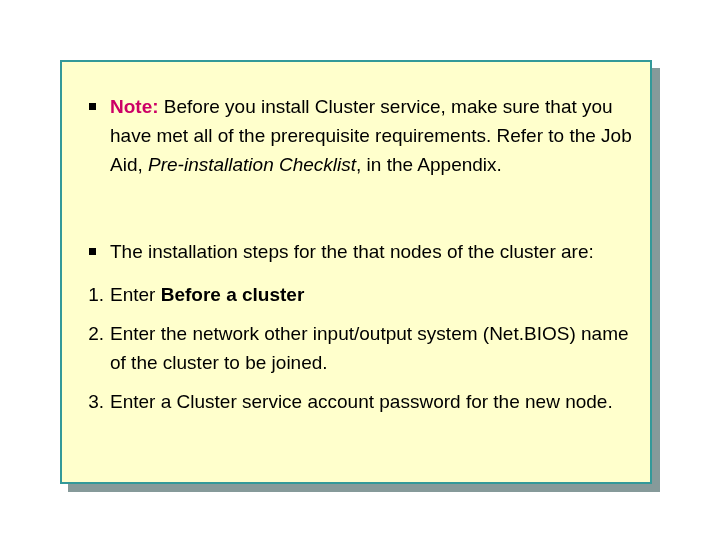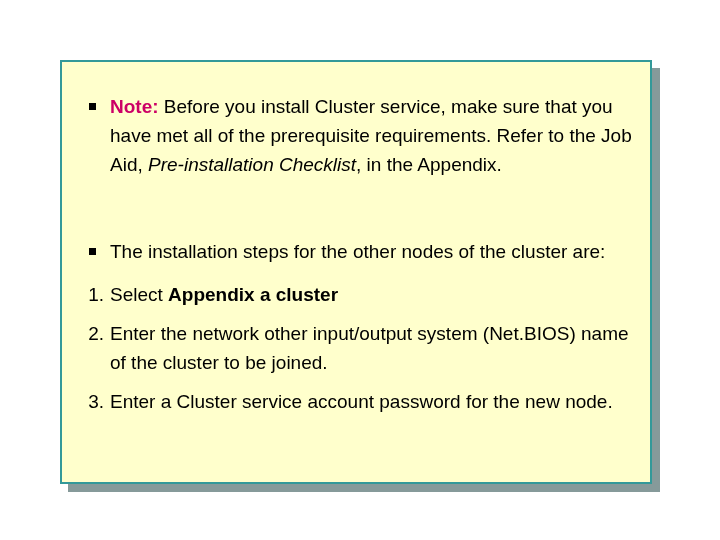--- a/index.html
+++ b/index.html
@@ -109,28 +109,28 @@
 
       <div class="bullet-row block-note">
         <div class="bullet-marker"><span class="sq"></span></div>
         <div class="bullet-text"><span class="note-label">Note:</span><span> Before you install Cluster service, make sure that you have met all of the prerequisite requirements. Refer to the Job Aid, </span><span class="ital">Pre-installation Checklist</span><span>, in the Appendix.</span></div>
       </div>
 
       <div class="spacer-1"></div>
 
       <div class="bullet-row">
         <div class="bullet-marker"><span class="sq"></span></div>
-        <div class="bullet-text">The installation steps for the other nodes of the cluster are:</div>
+        <div class="bullet-text">The installation steps for the that nodes of the cluster are:</div>
       </div>
 
       <div class="spacer-2"></div>
 
       <div class="bullet-row">
         <div class="num-marker">1.</div>
-        <div class="bullet-text"><span>Select </span><span class="bold">Appendix a cluster</span></div>
+        <div class="bullet-text"><span>Enter </span><span class="bold">Before a cluster</span></div>
       </div>
 
       <div class="spacer-3"></div>
 
       <div class="bullet-row">
         <div class="num-marker">2.</div>
         <div class="bullet-text">Enter the network other input/output system (Net.BIOS) name of the cluster to be joined.</div>
       </div>
 
       <div class="spacer-4"></div>

